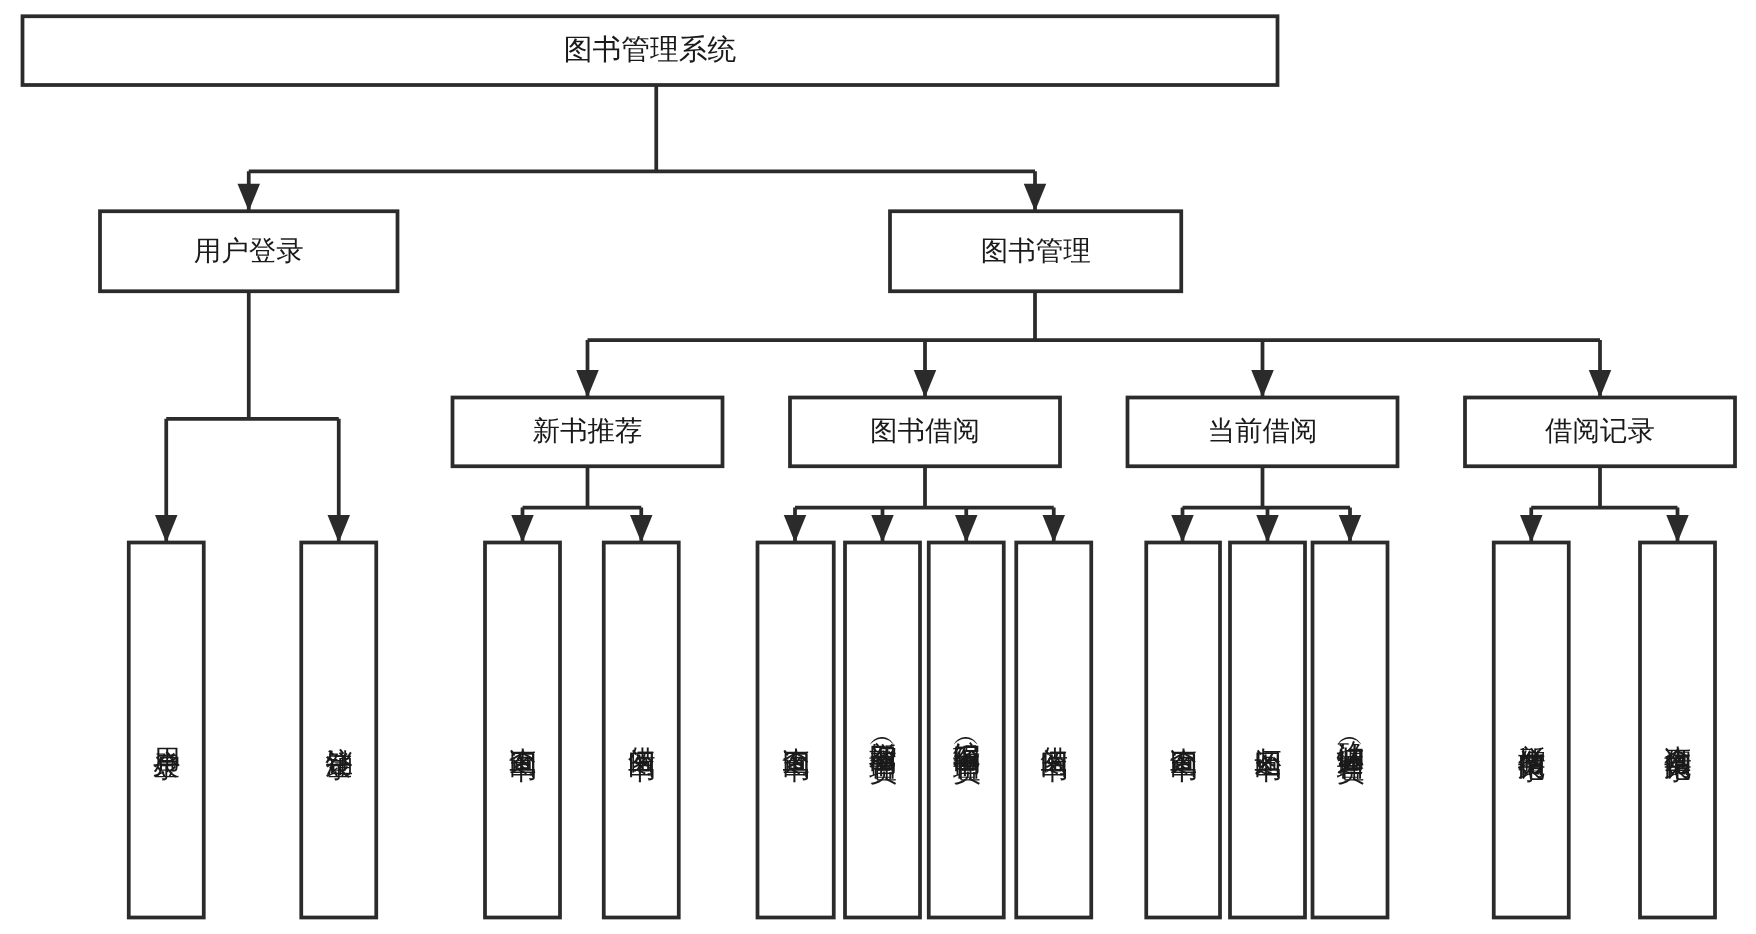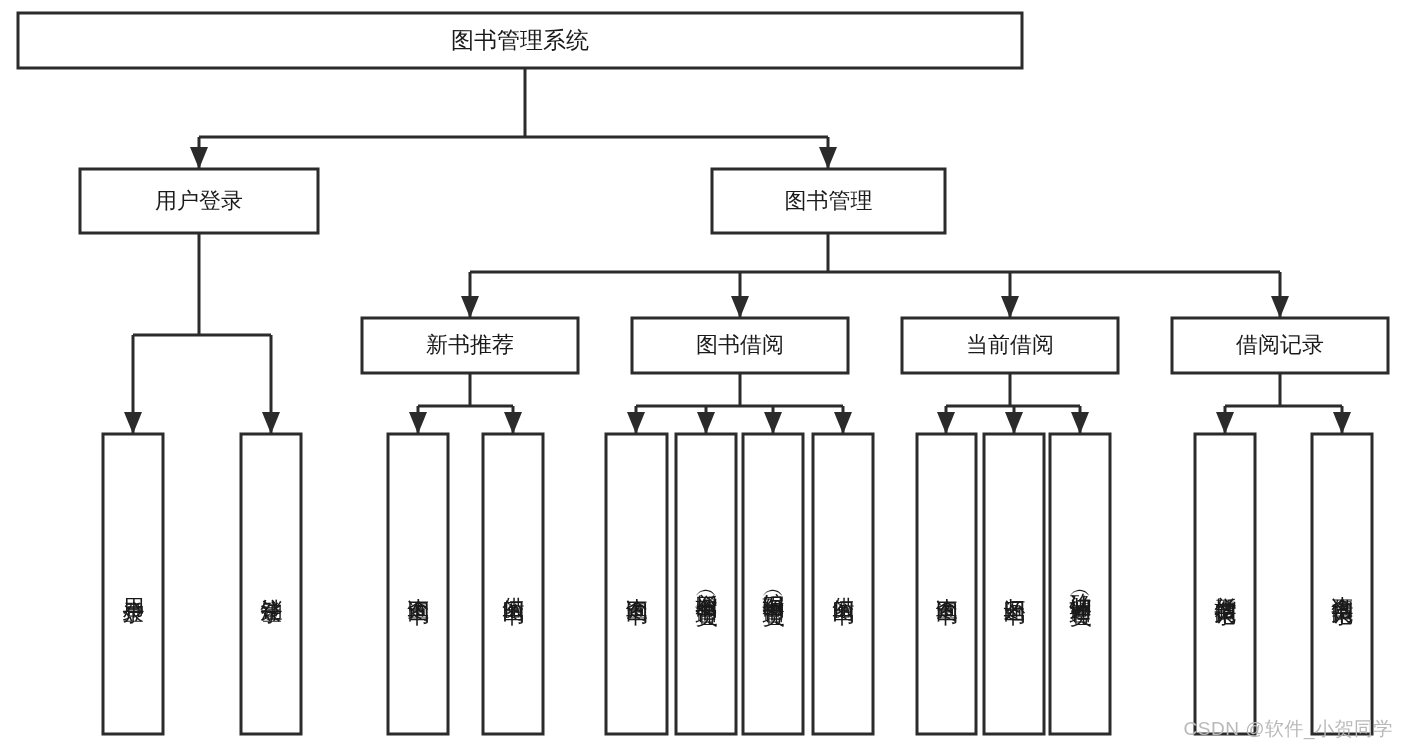--- a/index.html
+++ b/index.html
@@ -185,15 +185,14 @@
         <span class="leaf-label">确认归还（管理员）</span>
       </div>
       <div class="leaf-label-wrap" style="left: 1195px; top: 434px; width: 60px; height: 300px;">
         <span class="leaf-label">新增借阅记录</span>
       </div>
       <div class="leaf-label-wrap" style="left: 1312px; top: 434px; width: 60px; height: 300px;">
         <span class="leaf-label">查询借阅记录</span>
       </div>
     </div>
 
-  <div class="watermark">CSDN @软件_小贺同学</div>
 
 </div>
 
 </body></html>

